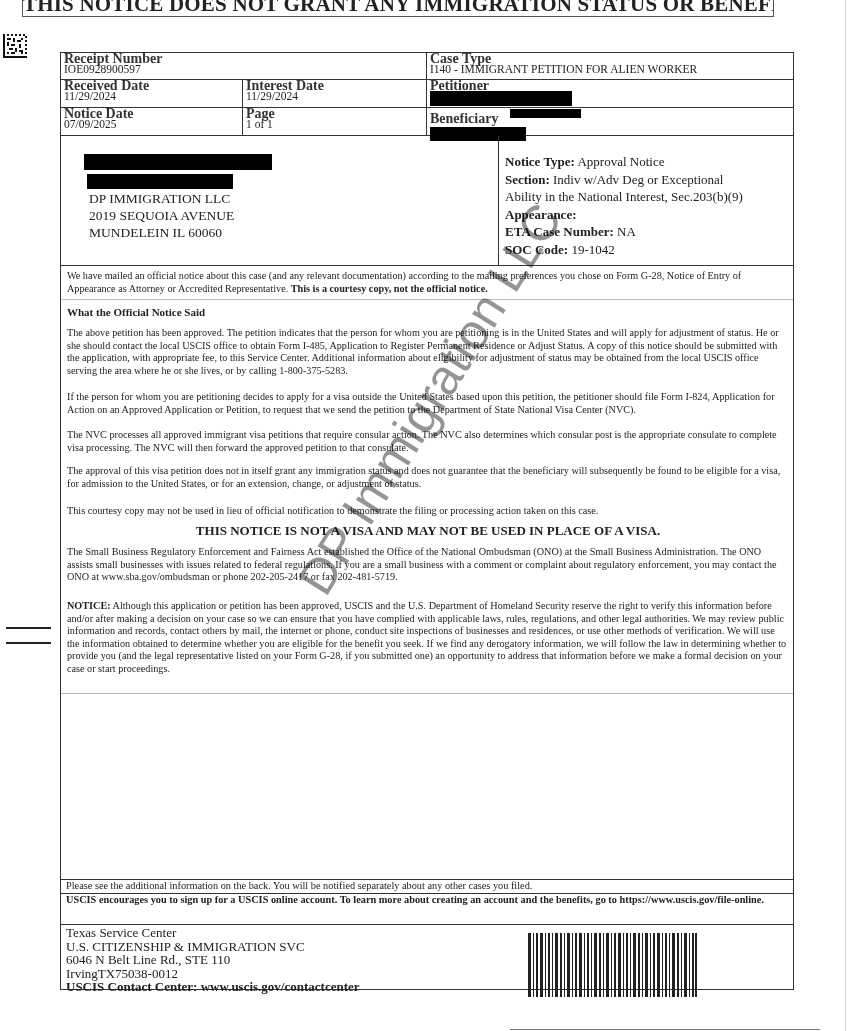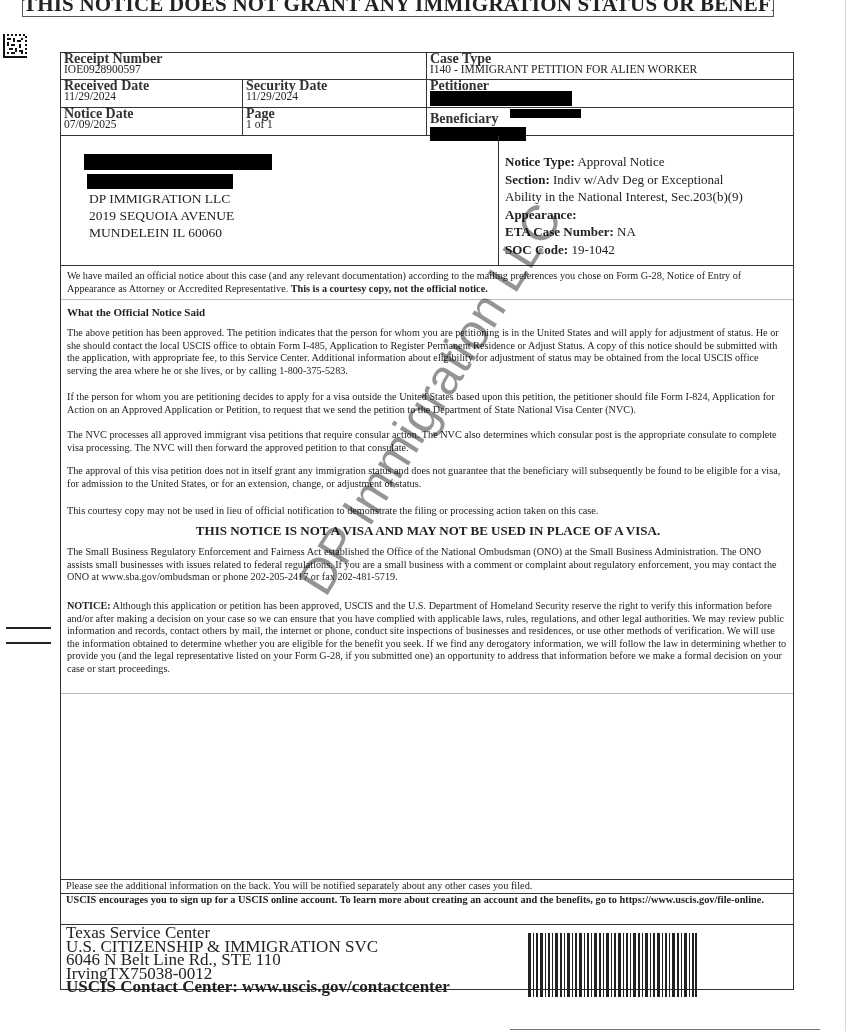--- a/index.html
+++ b/index.html
@@ -33,21 +33,21 @@
   .addr-lines { position: absolute; left: 28px; top: 54px; font-size: 13.5px; line-height: 17px; color: #222; }
   .notice-info { position: absolute; left: 444px; top: 17px; font-size: 13px; line-height: 17.5px; color: #222; white-space: nowrap; }
   .notice-info b { font-weight: bold; }
 
   .body-text { position: absolute; left: 6px; width: 722px; font-size: 10.2px; line-height: 12.5px; color: #222; }
   .body-text p { margin: 0; }
   .center-bold { text-align: center; font-weight: bold; font-size: 13px; }
   .sep { position: absolute; left: 0; width: 100%; height: 1px; background: #bbb; }
 
   .footer-row { position: absolute; left: 0; width: 100%; box-sizing: border-box; border-top: 1.5px solid #333; font-size: 10.3px; line-height: 12.5px; padding: 0 5px; color: #222; }
-  .footer-addr { position: absolute; left: 5px; font-size: 17px; line-height: 13.5px; color: #222; }
+  .footer-addr { position: absolute; left: 5px; font-size: 13px; line-height: 13.5px; color: #222; }
   .barcode { position: absolute; left: 467px; top: 8px; width: 169px; height: 64px; }
 
   .watermark {
     position: absolute; left: 190px; top: 370px; transform: rotate(-58deg); transform-origin: center;
     font-family: "Liberation Sans", "DejaVu Sans", sans-serif; font-size: 50px; color: rgba(0,0,0,0.42);
     white-space: nowrap; pointer-events: none; width: 480px; text-align: center;
   }
   .bottom-line { position: absolute; left: 510px; top: 1029px; width: 310px; height: 1px; background: #777; }
 </style>
 </head>
@@ -100,21 +100,21 @@
       <div class="val">I140 - IMMIGRANT PETITION FOR ALIEN WORKER</div>
     </div>
   </div>
 
   <div class="hdr-row" style="top:27px;height:28px;">
     <div class="cell" style="left:0;width:181px;">
       <div class="lbl">Received Date</div>
       <div class="val">11/29/2024</div>
     </div>
     <div class="cell bl" style="left:181px;width:184px;">
-      <div class="lbl">Security Date</div>
+      <div class="lbl">Interest Date</div>
       <div class="val">11/29/2024</div>
     </div>
     <div class="cell bl" style="left:365px;width:367px;">
       <div class="lbl">Petitioner</div>
       <span class="redact" style="width:142px;height:15px;margin-top:1px;"></span>
     </div>
   </div>
 
   <div class="hdr-row" style="top:55px;height:28px;">
     <div class="cell" style="left:0;width:181px;">

